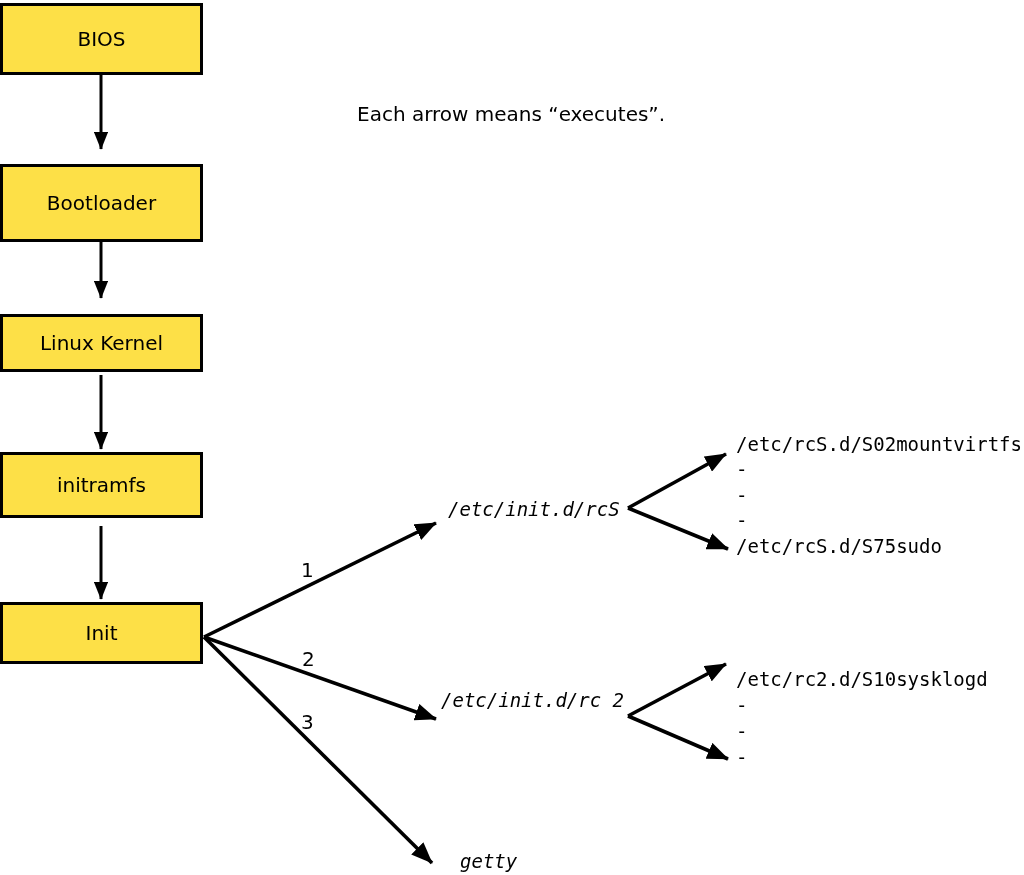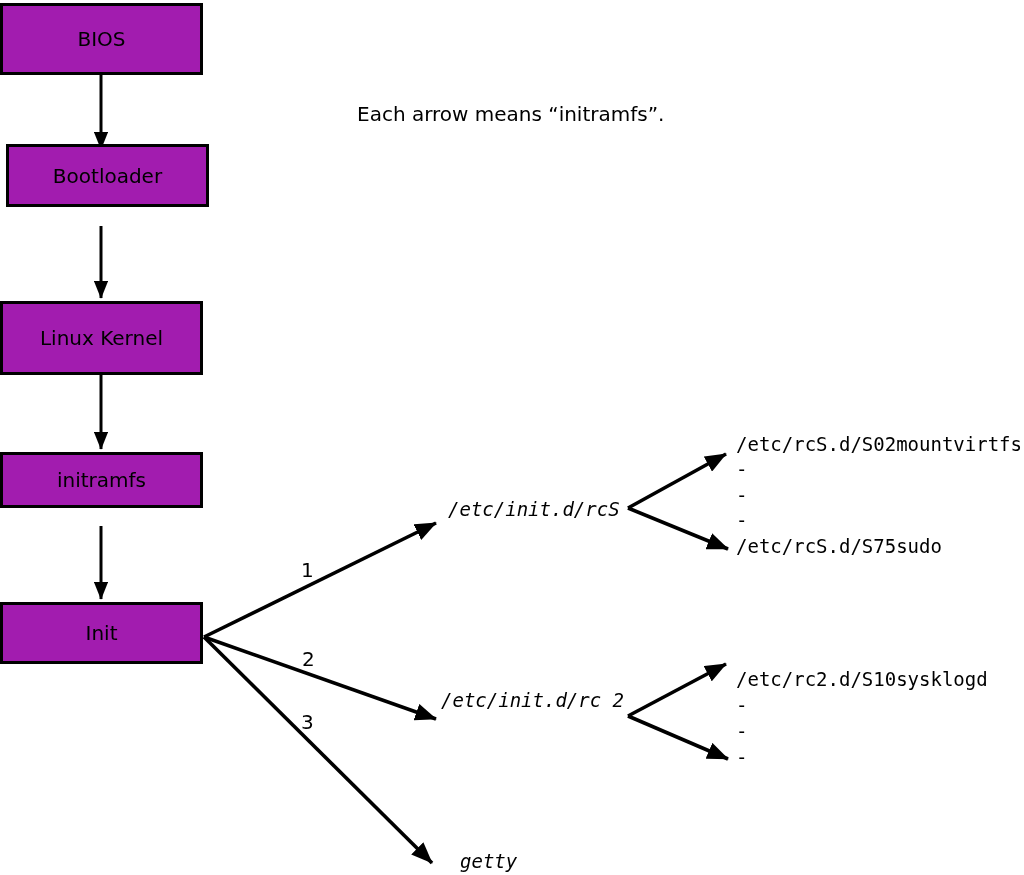--- a/index.html
+++ b/index.html
@@ -24,32 +24,32 @@
     top: 0;
     width: 1024px;
     height: 875px;
   }
   .flow-node {
     position: absolute;
     left: 0;
     width: 203px;
     box-sizing: border-box;
     border: 3px solid #000000;
-    background: #a21caf;
+    background: #fde047;
     display: flex;
     align-items: center;
     justify-content: center;
     font-size: 20px;
     line-height: 1;
     white-space: nowrap;
   }
   .node-bios       { top: 3px;   height: 72px; }
-  .node-bootloader { top: 144px; height: 63px; margin-left: 6px; }
-  .node-kernel     { top: 301px; height: 74px; }
-  .node-initramfs  { top: 452px; height: 56px; }
+  .node-bootloader { top: 164px; height: 78px; }
+  .node-kernel     { top: 314px; height: 58px; }
+  .node-initramfs  { top: 452px; height: 66px; }
   .node-init       { top: 602px; height: 62px; }
 
   .note {
     position: absolute;
     left: 357px;
     top: 103px;
     font-size: 20px;
     line-height: 22px;
     white-space: nowrap;
   }
@@ -123,21 +123,21 @@
   <div class="flow-node node-kernel">
     <span>Linux Kernel</span>
   </div>
   <div class="flow-node node-initramfs">
     <span>initramfs</span>
   </div>
   <div class="flow-node node-init">
     <span>Init</span>
   </div>
 
-  <div class="note">Each arrow means “initramfs”.</div>
+  <div class="note">Each arrow means “executes”.</div>
 
   <div class="order-label order-1">1</div>
   <div class="order-label order-2">2</div>
   <div class="order-label order-3">3</div>
 
   <div class="mono-label target-rcs">/etc/init.d/rcS</div>
   <div class="mono-label target-rc2">/etc/init.d/rc 2</div>
   <div class="mono-label target-getty">getty</div>
 
   <div class="script-list rcs-list">

